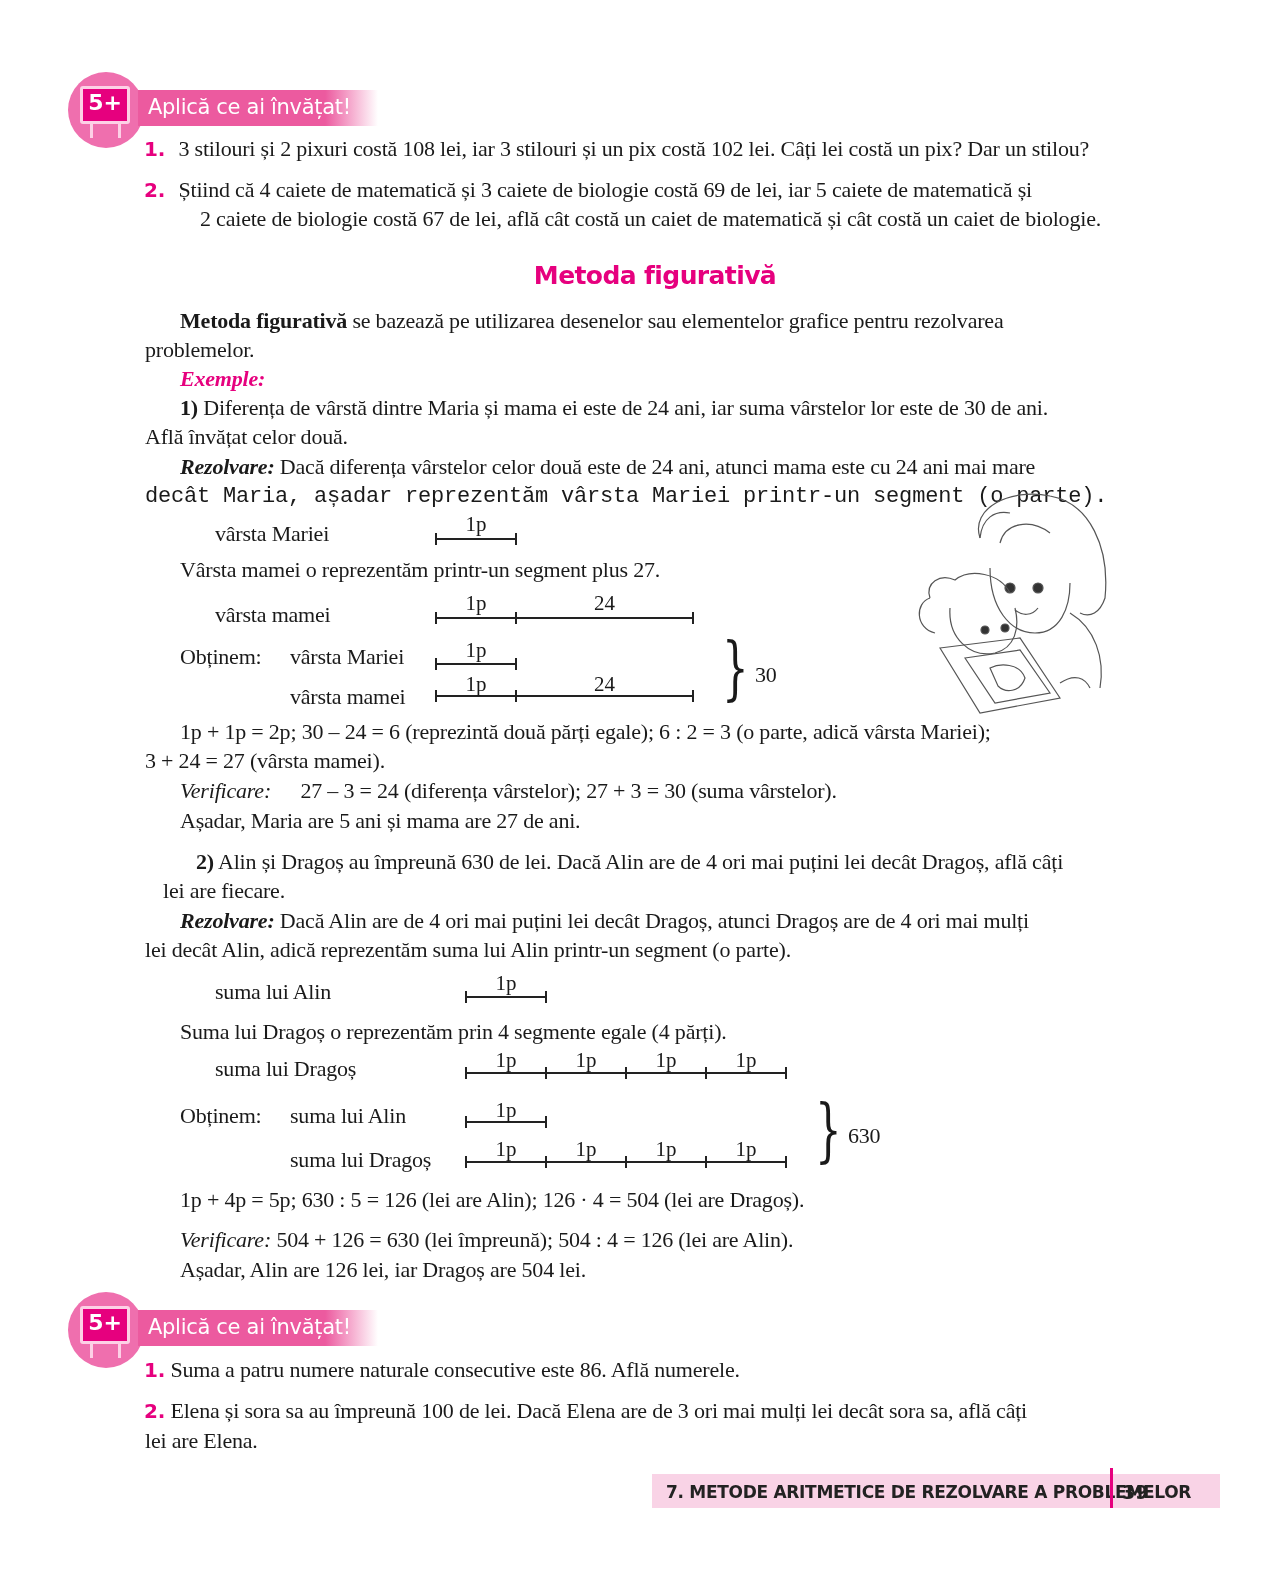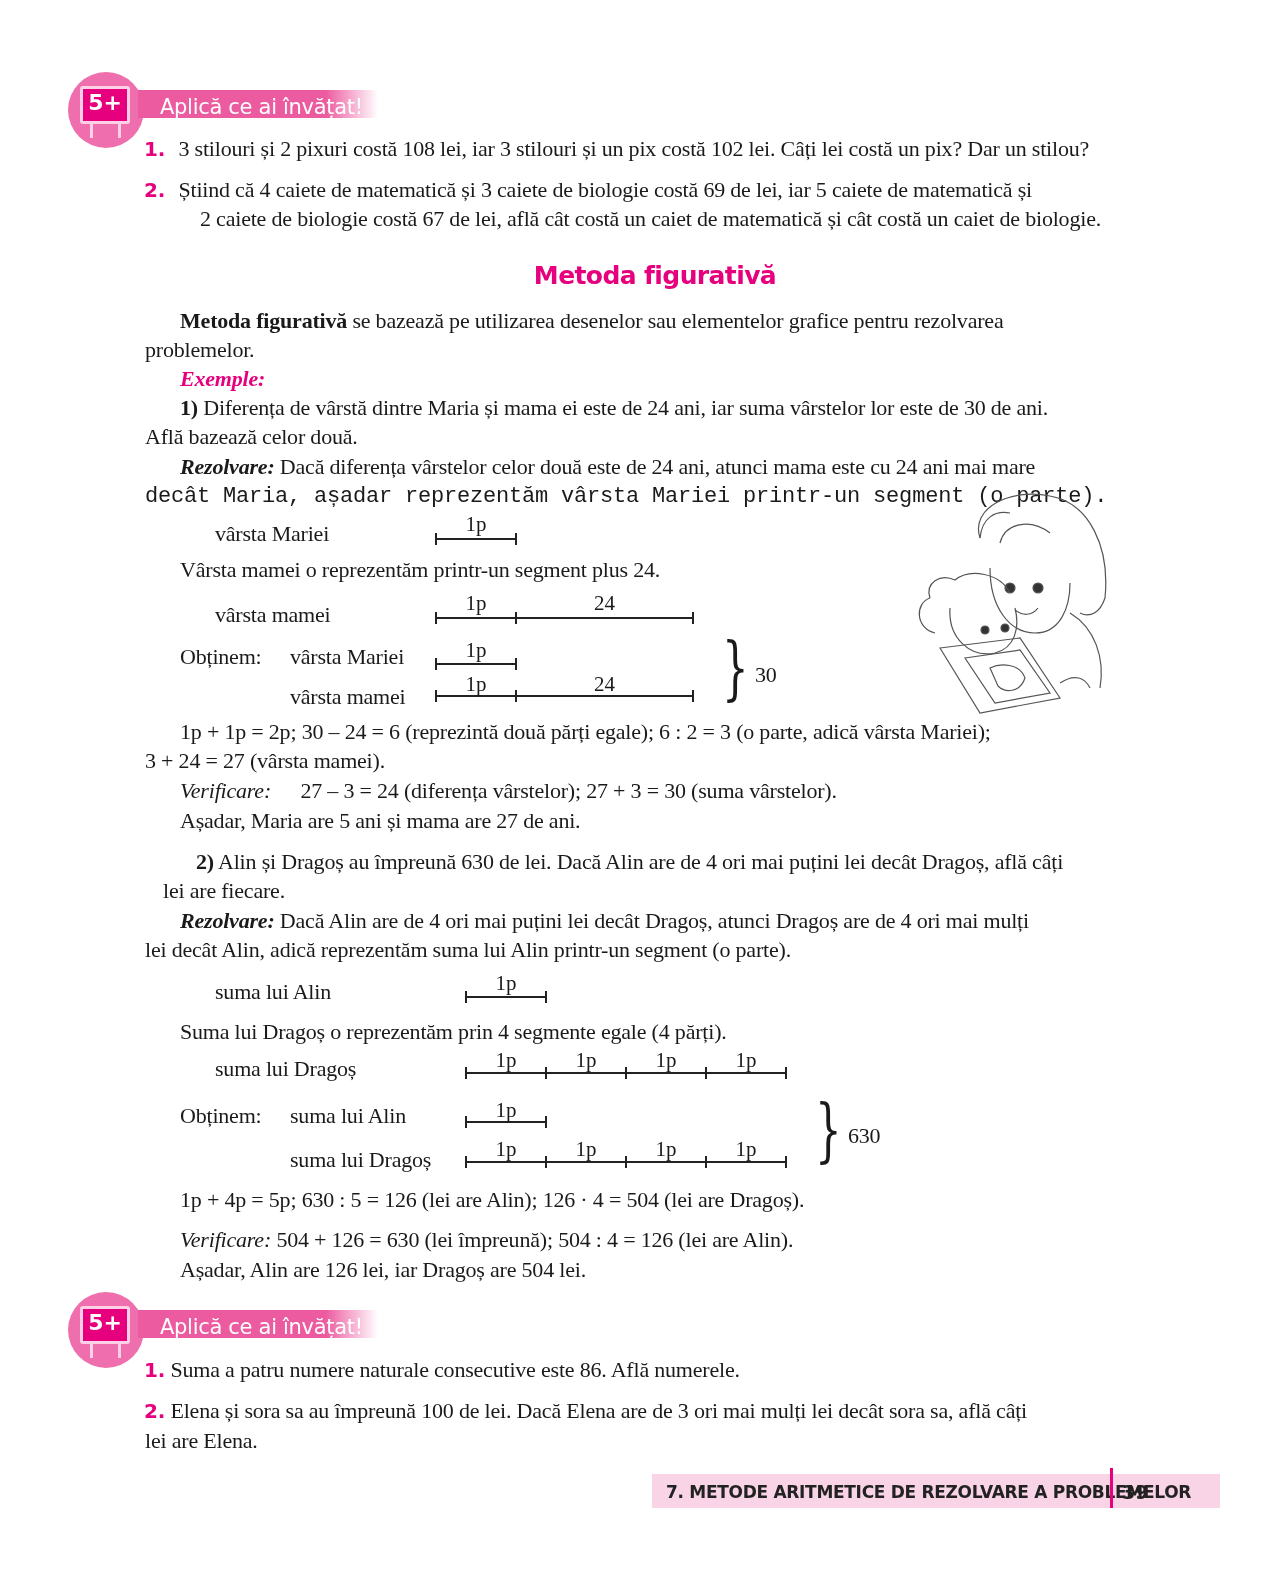--- a/index.html
+++ b/index.html
@@ -14,24 +14,24 @@
 
   
   .badge-wrap { position:absolute; width:330px; height:80px; }
   .badge-circle { position:absolute; left:0; top:0; width:76px; height:76px; border-radius:50%;
                   background:#ef6fae; }
   .badge-board { position:absolute; left:12px; top:14px; width:50px; height:38px; background:#fdd0e6; border-radius:3px; }
   .badge-board-inner { position:absolute; left:3px; top:3px; width:44px; height:32px; background:#e6007e;
                        color:#fff; font-family:"DejaVu Sans", sans-serif; font-weight:bold; font-size:22px;
                        line-height:28px; text-align:center; }
   .badge-leg { position:absolute; width:3px; height:14px; background:#fdd0e6; top:52px; }
-  .badge-bar { position:absolute; left:70px; top:18px; height:28px; width:240px;
+  .badge-bar { position:absolute; left:70px; top:18px; height:36px; width:240px;
                background:linear-gradient(to right, #ec5a9f 0%, #ec5a9f 78%, rgba(236,90,159,0) 100%);
                color:#fff; font-family:"DejaVu Sans", sans-serif; font-size:21px; line-height:34px;
-               padding-left:22px; box-sizing:border-box; letter-spacing:-0.3px; }
+               padding-left:10px; box-sizing:border-box; letter-spacing:-0.3px; }
 
   .num { font-family:"DejaVu Sans", sans-serif; font-weight:bold; color:#e6007e; font-size:20px; }
 
   .title { font-family:"DejaVu Sans", sans-serif; font-weight:bold; color:#e6007e; font-size:25px;
            letter-spacing:-0.6px; }
 
   
   .seg { position:absolute; height:0; border-top:2px solid #222; }
   .tick { position:absolute; width:2px; height:12px; background:#222; }
   .seglbl { position:absolute; font-size:21px; line-height:22px; text-align:center; }
@@ -75,35 +75,35 @@
 
 <div class="abs txt" style="left:180px; top:306px;">
   <span class="b">Metoda figurativă</span><span> se bazează pe utilizarea desenelor sau elementelor grafice pentru rezolvarea</span>
 </div>
 <div class="abs txt" style="left:145px; top:335px;">problemelor.</div>
 <div class="abs txt bi pink" style="left:180px; top:364px;">Exemple:</div>
 
 <div class="abs txt" style="left:180px; top:393px;">
   <span class="b">1)</span><span> Diferența de vârstă dintre Maria și mama ei este de 24 ani, iar suma vârstelor lor este de 30 de ani.</span>
 </div>
-<div class="abs txt" style="left:145px; top:422px;">Află bazează celor două.</div>
+<div class="abs txt" style="left:145px; top:422px;">Află învățat celor două.</div>
 <div class="abs txt" style="left:180px; top:452px;">
   <span class="bi">Rezolvare:</span><span> Dacă diferența vârstelor celor două este de 24 ani, atunci mama este cu 24 ani mai mare</span>
 </div>
 <div class="abs txt" style="left:145px; top:482px;font-family:Liberation Mono, monospace;">decât Maria, așadar reprezentăm vârsta Mariei printr-un segment (o parte).</div>
 
 <div class="abs txt" style="left:215px; top:519px;">vârsta Mariei</div>
 <div>
   <div class="seg" style="left:436px; top:538px; width:80px;"></div>
   <div class="tick" style="left:435px; top:533px;"></div>
   <div class="tick" style="left:515px; top:533px;"></div>
   <div class="seglbl" style="left:436px; width:80px; top:513px;">1p</div>
 </div>
 
-<div class="abs txt" style="left:180px; top:555px;">Vârsta mamei o reprezentăm printr-un segment plus 24.</div>
+<div class="abs txt" style="left:180px; top:555px;">Vârsta mamei o reprezentăm printr-un segment plus 27.</div>
 
 <div class="abs txt" style="left:215px; top:600px;">vârsta mamei</div>
 <div>
   <div class="seg" style="left:436px; top:617px; width:257px;"></div>
   <div class="tick" style="left:435px; top:612px;"></div>
   <div class="tick" style="left:515px; top:612px;"></div>
   <div class="tick" style="left:692px; top:612px;"></div>
   <div class="seglbl" style="left:436px; width:80px; top:592px;">1p</div>
   <div class="seglbl" style="left:516px; width:177px; top:592px;">24</div>
 </div>

